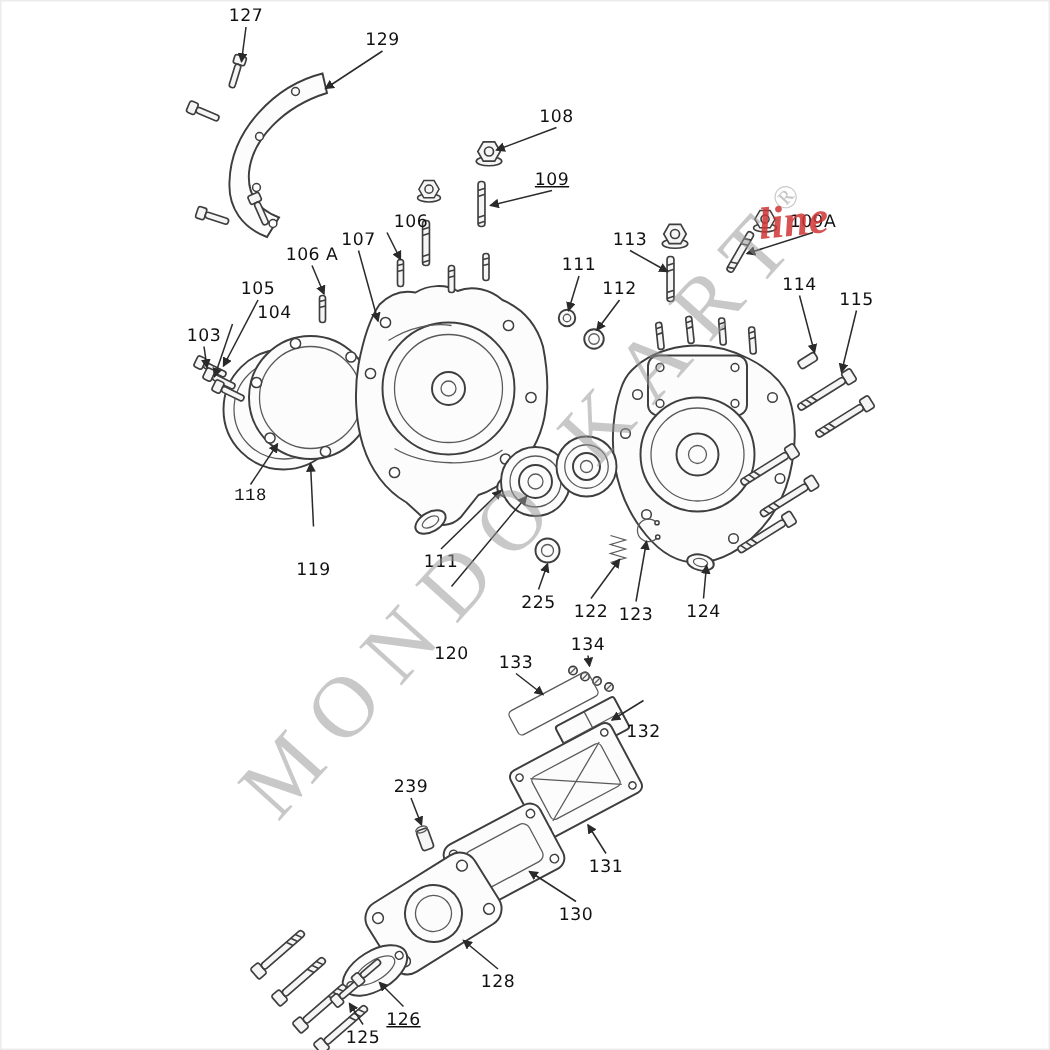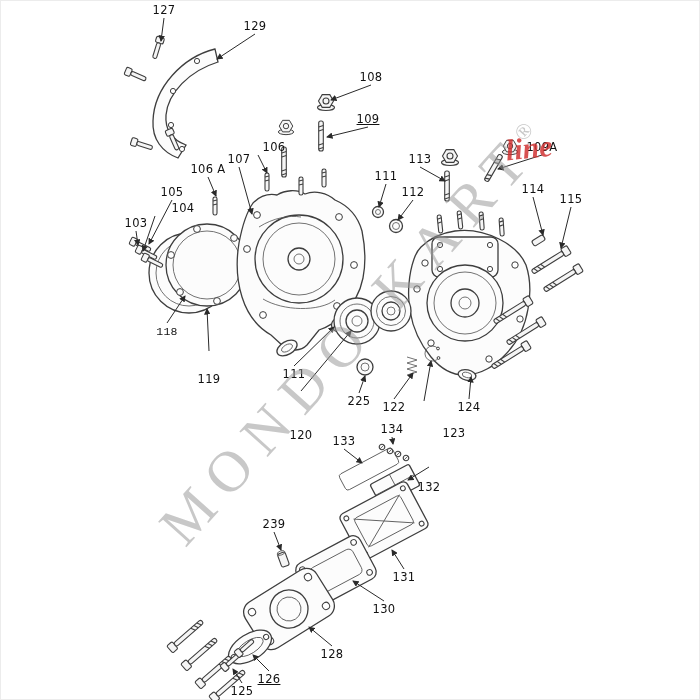--- a/index.html
+++ b/index.html
@@ -360,21 +360,21 @@
       <div class="callout" style="left: 419px; top: 158px;">113</div>
       <div class="callout" style="left: 541px; top: 146px;">109A</div>
       <div class="callout" style="left: 532px; top: 188px;">114</div>
       <div class="callout" style="left: 570px; top: 198px;">115</div>
       <div class="callout" style="left: 166px; top: 330px; font-family: Liberation Mono, monospace;">118</div>
       <div class="callout" style="left: 208px; top: 358px; margin-top: 20px;">119</div>
       <div class="callout" style="left: 293px; top: 373px;">111</div>
       <div class="callout" style="left: 300px; top: 398px; margin-top: 36px;">120</div>
       <div class="callout" style="left: 358px; top: 400px;">225</div>
       <div class="callout" style="left: 393px; top: 406px;">122</div>
-      <div class="callout" style="left: 423px; top: 432px; margin-left: 30px;">123</div>
+      <div class="callout" style="left: 423px; top: 408px;">123</div>
       <div class="callout" style="left: 468px; top: 406px;">124</div>
       <div class="callout" style="left: 343px; top: 440px;">133</div>
       <div class="callout" style="left: 391px; top: 428px;">134</div>
       <div class="callout" style="left: 428px; top: 458px; margin-top: 28px;">132</div>
       <div class="callout" style="left: 273px; top: 523px;">239</div>
       <div class="callout" style="left: 403px; top: 576px;">131</div>
       <div class="callout" style="left: 383px; top: 608px;">130</div>
       <div class="callout" style="left: 331px; top: 653px;">128</div>
       <div class="callout" style="left: 268px; top: 678px; text-decoration: underline;">126</div>
       <div class="callout" style="left: 241px; top: 690px;">125</div>

